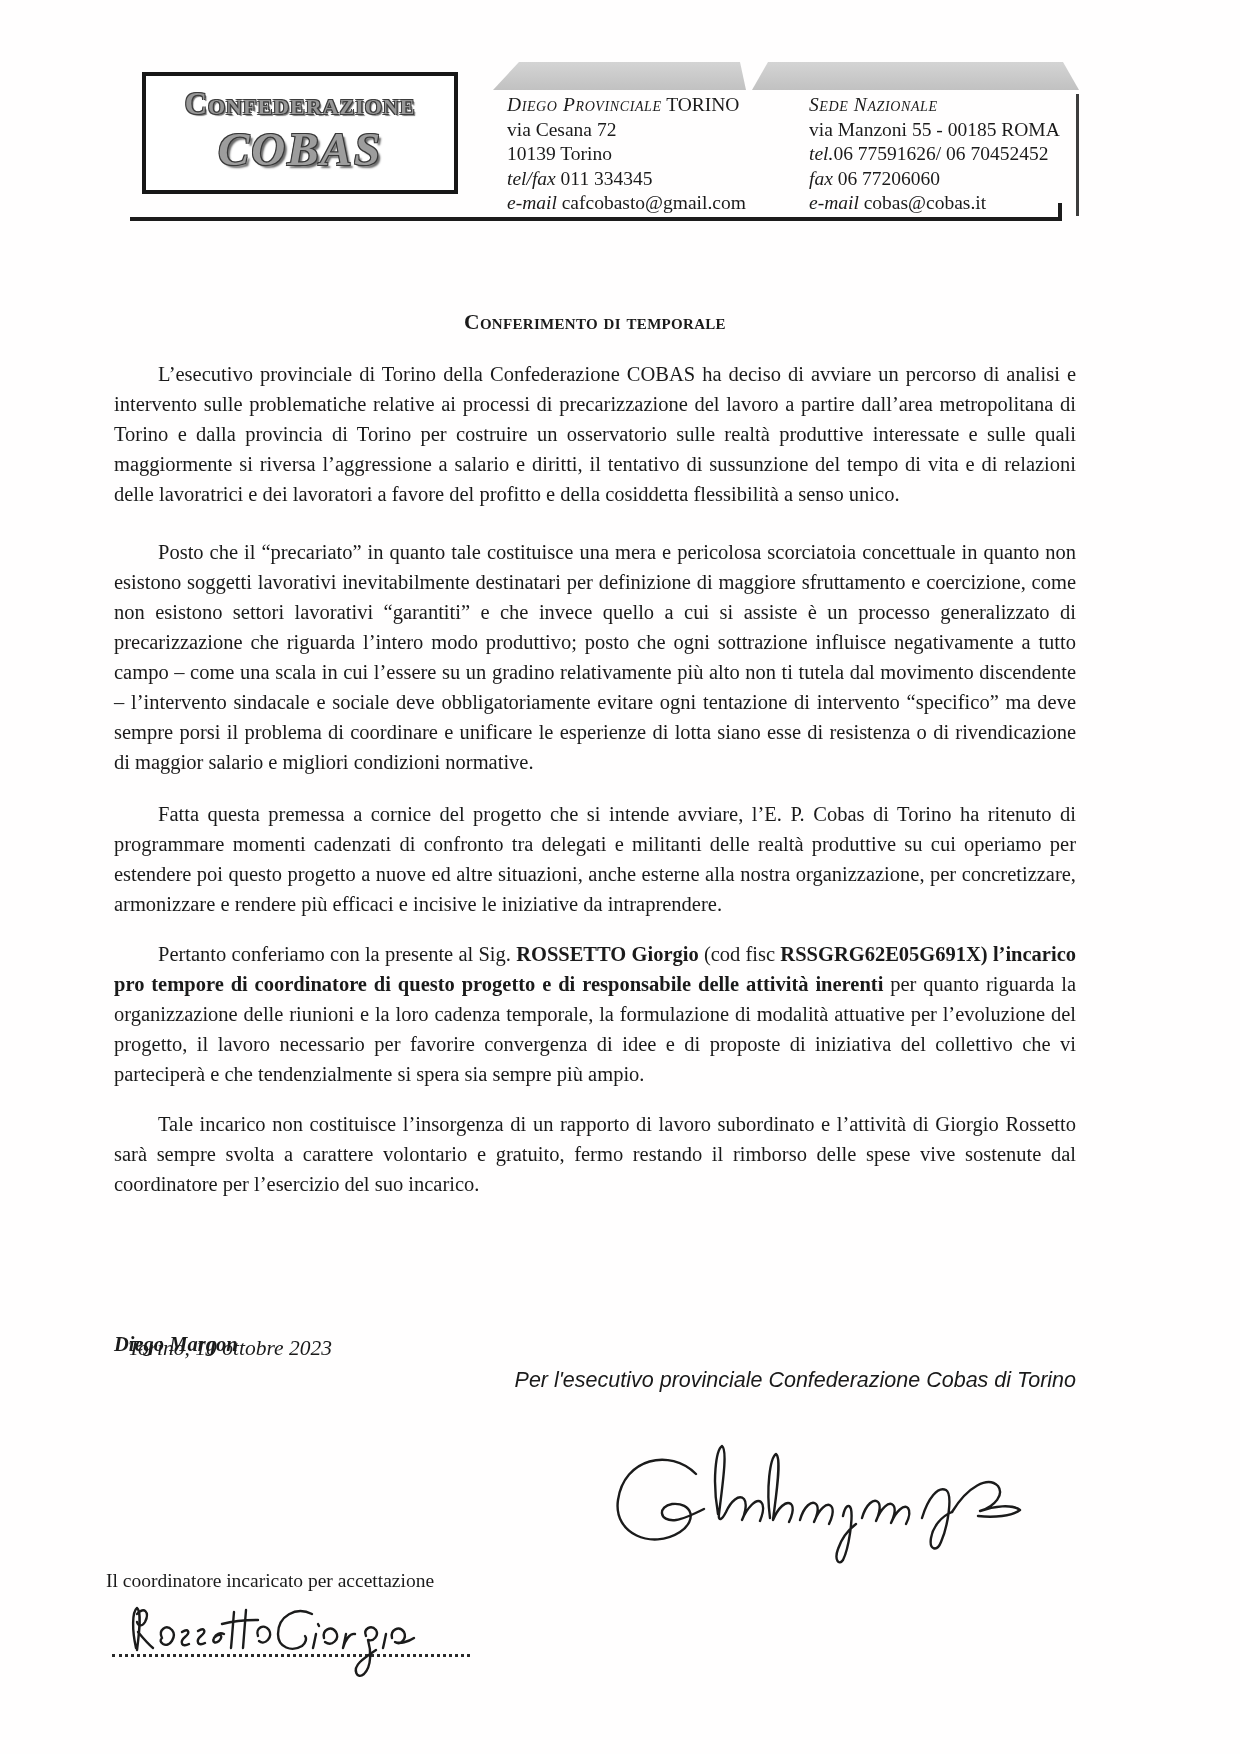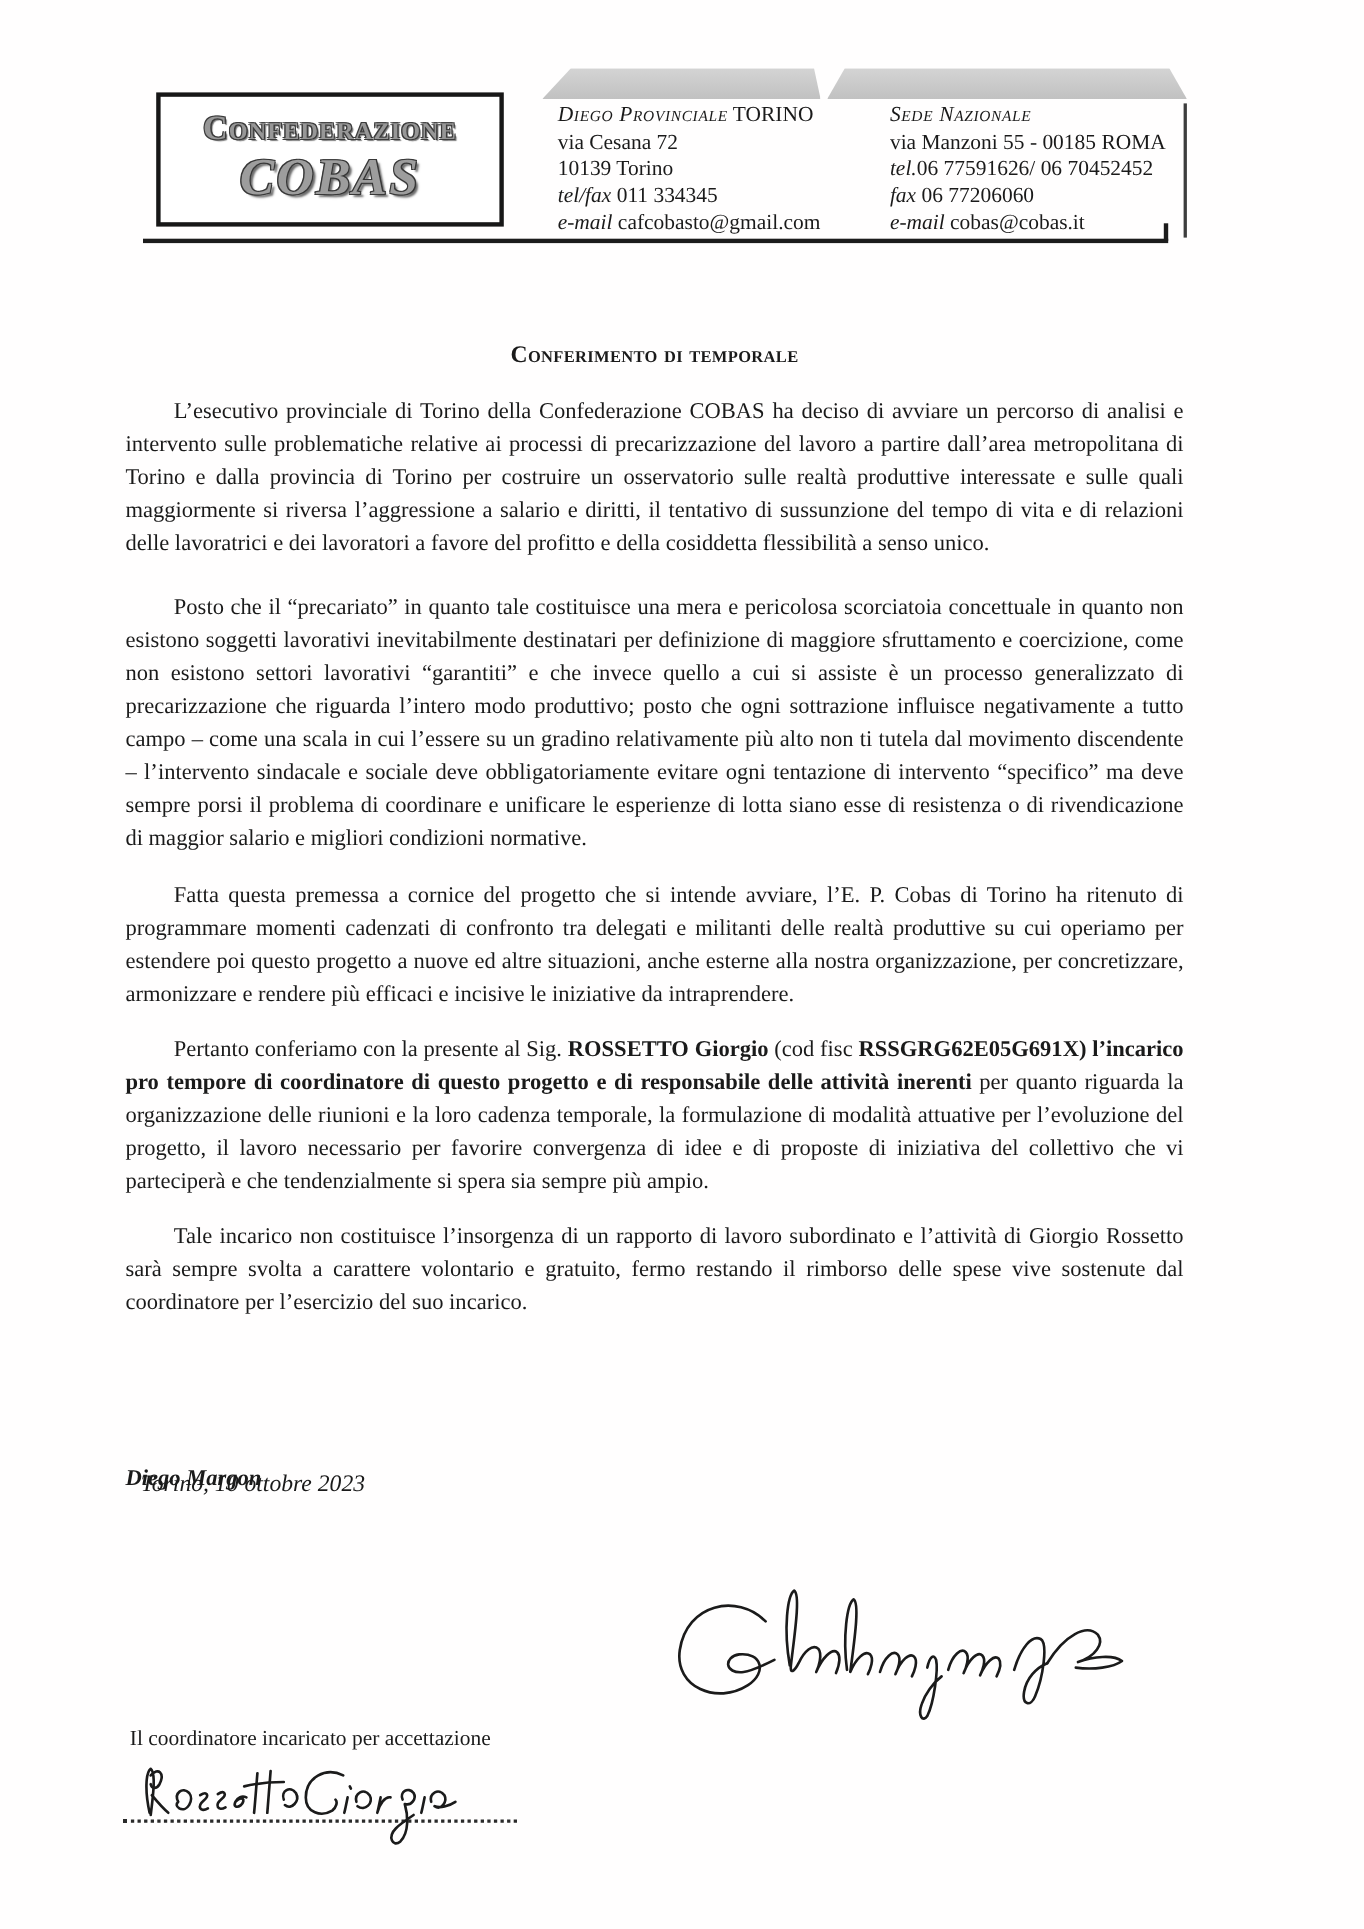--- a/index.html
+++ b/index.html
@@ -1,20 +1,20 @@
 <!DOCTYPE html>
 <html><head>
 <meta charset="utf-8">
 <style>
   html,body{margin:0;padding:0;background:#ffffff;}
   .page{position:relative;width:1240px;height:1754px;background:#fffefe;
         font-family:"Liberation Serif", serif;color:#1a1a1a;overflow:hidden;}
 
   
-  .logo-box{position:absolute;left:142px;top:84px;width:308px;height:114px;
+  .logo-box{position:absolute;left:142px;top:72px;width:308px;height:114px;
             border:4px solid #171717;background:#fff;text-align:center;}
   .logo-line1{margin-top:10px;font-variant:small-caps;font-weight:700;font-size:31px;
               letter-spacing:1px;color:#979797;
               text-shadow:-1px -1px 0 #3c3c3c,1px -1px 0 #3c3c3c,-1px 1px 0 #3c3c3c,1px 1px 0 #3c3c3c,2px 2px 1px #777;}
   .logo-line2{margin-top:0px;font-weight:700;font-style:italic;font-size:47px;
               letter-spacing:2px;color:#9d9d9d;
               text-shadow:-1px -1px 0 #383838,1px -1px 0 #383838,-1px 1px 0 #383838,1px 1px 0 #383838,3px 3px 2px #6a6a6a;}
 
   .strip{position:absolute;top:62px;height:28px;background:linear-gradient(#d4d4d4,#c1c1c1);}
   .strip-prov{left:493px;width:253px;clip-path:polygon(26px 0,calc(100% - 6px) 0,100% 100%,0 100%);}
@@ -44,21 +44,21 @@
   .p5{margin-top:20px !important;}
   .b{font-weight:700;}
 
   
   .date-line{position:absolute;left:128px;top:1336px;font-size:21.5px;font-style:italic;}
   .for-line{position:absolute;left:114px;top:1368px;width:962px;text-align:right;
             font-family:"Liberation Sans", sans-serif;font-style:italic;font-size:21.5px;}
   .signer-name{position:absolute;left:114px;top:1333px;width:946px;
             font-weight:700;font-style:italic;font-size:20.5px;}
   .sig-margon{position:absolute;left:600px;top:1416px;width:440px;height:155px;}
-  .accept-label{position:absolute;left:118px;top:1570px;font-size:19.5px;}
+  .accept-label{position:absolute;left:106px;top:1570px;font-size:19.5px;}
   .dotted-line{position:absolute;left:112px;top:1610px;width:358px;height:44px;
             border-bottom:3px dotted #2a2a2a;}
   .sig-rossetto{position:absolute;left:112px;top:1596px;width:360px;height:100px;}
   svg path{fill:none;stroke:#1b1b1b;stroke-width:2.4;stroke-linecap:round;stroke-linejoin:round;}
 </style>
 </head>
 <body>
 
 <div class="page">
 
@@ -115,20 +115,21 @@
     <h2 class="doc-subtitle">Conferimento di temporale</h2>
 
     <p class="p1">L’esecutivo provinciale di Torino della Confederazione COBAS ha deciso di avviare un percorso di analisi e intervento sulle problematiche relative ai processi di precarizzazione del lavoro a partire dall’area metropolitana di Torino e dalla provincia di Torino per costruire un osservatorio sulle realtà produttive interessate e sulle quali maggiormente si riversa l’aggressione a salario e diritti, il tentativo di sussunzione del tempo di vita e di relazioni delle lavoratrici e dei lavoratori a favore del profitto e della cosiddetta flessibilità a senso unico.</p>
     <p class="p2">Posto che il “precariato” in quanto tale costituisce una mera e pericolosa scorciatoia concettuale in quanto non esistono soggetti lavorativi inevitabilmente destinatari per definizione di maggiore sfruttamento e coercizione, come non esistono settori lavorativi “garantiti” e che invece quello a cui si assiste è un processo generalizzato di precarizzazione che riguarda l’intero modo produttivo; posto che ogni sottrazione influisce negativamente a tutto campo – come una scala in cui l’essere su un gradino relativamente più alto non ti tutela dal movimento discendente – l’intervento sindacale e sociale deve obbligatoriamente evitare ogni tentazione di intervento “specifico” ma deve sempre porsi il problema di coordinare e unificare le esperienze di lotta siano esse di resistenza o di rivendicazione di maggior salario e migliori condizioni normative.</p>
     <p class="p3">Fatta questa premessa a cornice del progetto che si intende avviare, l’E. P. Cobas di Torino ha ritenuto di programmare momenti cadenzati di confronto tra delegati e militanti delle realtà produttive su cui operiamo per estendere poi questo progetto a nuove ed altre situazioni, anche esterne alla nostra organizzazione, per concretizzare, armonizzare e rendere più efficaci e incisive le iniziative da intraprendere.</p>
     <p class="p4"><span>Pertanto conferiamo con la presente al Sig. </span><span class="b">ROSSETTO Giorgio</span><span> (cod fisc </span><span class="b">RSSGRG62E05G691X) l’incarico pro tempore di coordinatore di questo progetto e di responsabile delle attività inerenti</span><span> per quanto riguarda la organizzazione delle riunioni e la loro cadenza temporale, la formulazione di modalità attuative per l’evoluzione del progetto, il lavoro necessario per favorire convergenza di idee e di proposte di iniziativa del collettivo che vi parteciperà e che tendenzialmente si spera sia sempre più ampio.</span></p>
     <p class="p5">Tale incarico non costituisce l’insorgenza di un rapporto di lavoro subordinato e l’attività di Giorgio Rossetto sarà sempre svolta a carattere volontario e gratuito, fermo restando il rimborso delle spese vive sostenute dal coordinatore per l’esercizio del suo incarico.</p>
   </main>
 
   <div class="date-line">Torino, 10 ottobre 2023</div>
+  <div class="for-line">Per l'esecutivo provinciale Confederazione Cobas di Torino</div>
   <div class="signer-name">Diego Margon</div>
 
   <svg class="sig-margon" viewBox="0 0 440 155" xmlns="http://www.w3.org/2000/svg">
     <path d="M96,58 C70,32 24,42 18,84 C13,118 52,134 80,116 C98,104 92,86 72,88 C58,90 58,106 76,104 C84,103 94,98 104,93"></path>
     <path d="M118,98 C112,64 116,34 122,30 C128,34 122,72 119,98 C118,106 122,104 126,96 C131,85 139,78 144,83 C148,88 144,100 142,104 C147,92 156,82 161,86 C165,90 162,100 160,105"></path>
     <path d="M170,102 C166,72 170,42 176,38 C182,42 176,80 173,104 C178,92 186,84 191,88 C195,92 191,102 189,106"></path>
     <path d="M200,104 C204,90 212,84 216,88 C220,92 216,102 214,106 C219,93 227,86 231,90 C235,94 231,104 229,108"></path>
     <path d="M243,100 C245,90 249,87 251,93 C253,102 249,132 243,144 C239,150 234,144 238,133 C241,124 248,114 256,108"></path>
     <path d="M262,102 C266,88 274,82 278,86 C282,90 278,101 276,105 C281,92 289,85 293,89 C297,93 293,103 291,107 C296,95 304,88 308,92 C311,96 308,104 306,108"></path>
     <path d="M322,102 C328,82 338,70 346,74 C353,78 348,110 341,126 C337,136 329,134 331,122 C333,110 342,100 352,96"></path>

